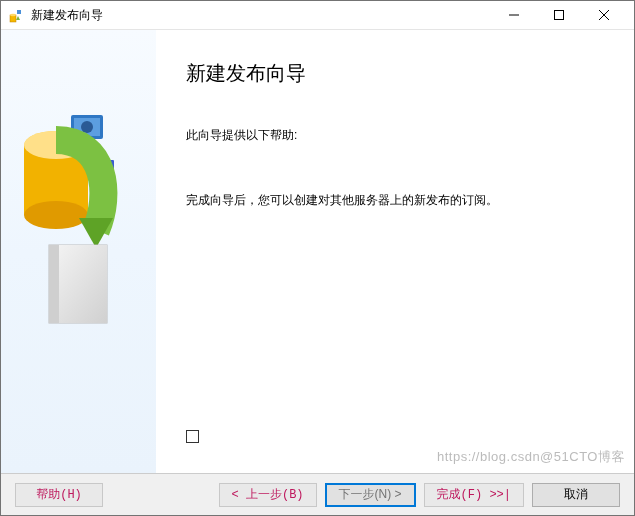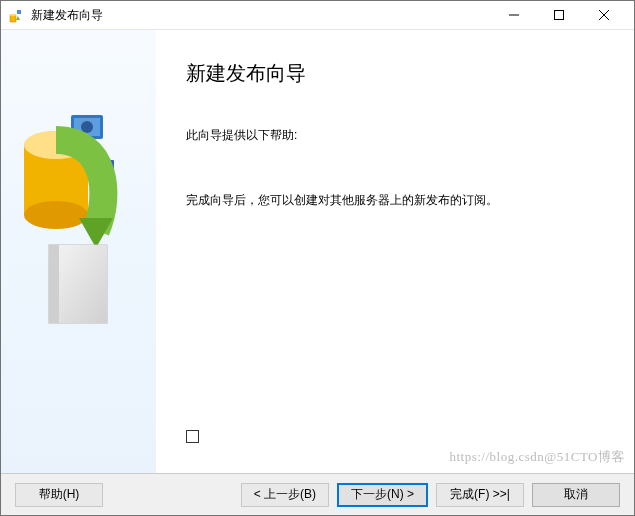--- a/index.html
+++ b/index.html
@@ -131,39 +131,39 @@
       height: 24px;
       min-width: 88px;
       padding: 0 12px;
       border: 1px solid #adadad;
       background: #e1e1e1;
       font-size: 12px;
       cursor: pointer;
       font-family: inherit;
     }
     .btn.disabled {
-      color: #000000;
+      color: #be185d;
       border-color: #c8c8c8;
       background: #e9e9e9;
       cursor: default;
+      font-family: Liberation Mono, monospace;
     }
     .btn.primary {
       border: 2px solid #0078d7;
       background: #e1e1e1;
-      color: #000000;
+      color: #737373;
     }
     .watermark {
       position: absolute;
       right: 10px;
       bottom: 50px;
       font-size: 13px;
       color: rgba(120,120,120,0.5);
       pointer-events: none;
       letter-spacing: 0.5px;
-      font-family: Liberation Serif, serif;
     }
   </style>
 </head>
 <body>
 
 <div class="window">
   <div class="titlebar">
     <span class="titlebar-icon">
       <svg width="16" height="16" viewBox="0 0 16 16">
         <rect x="1" y="8" width="6" height="7" fill="#f5b800" stroke="#c08000" stroke-width="0.5"></rect>

